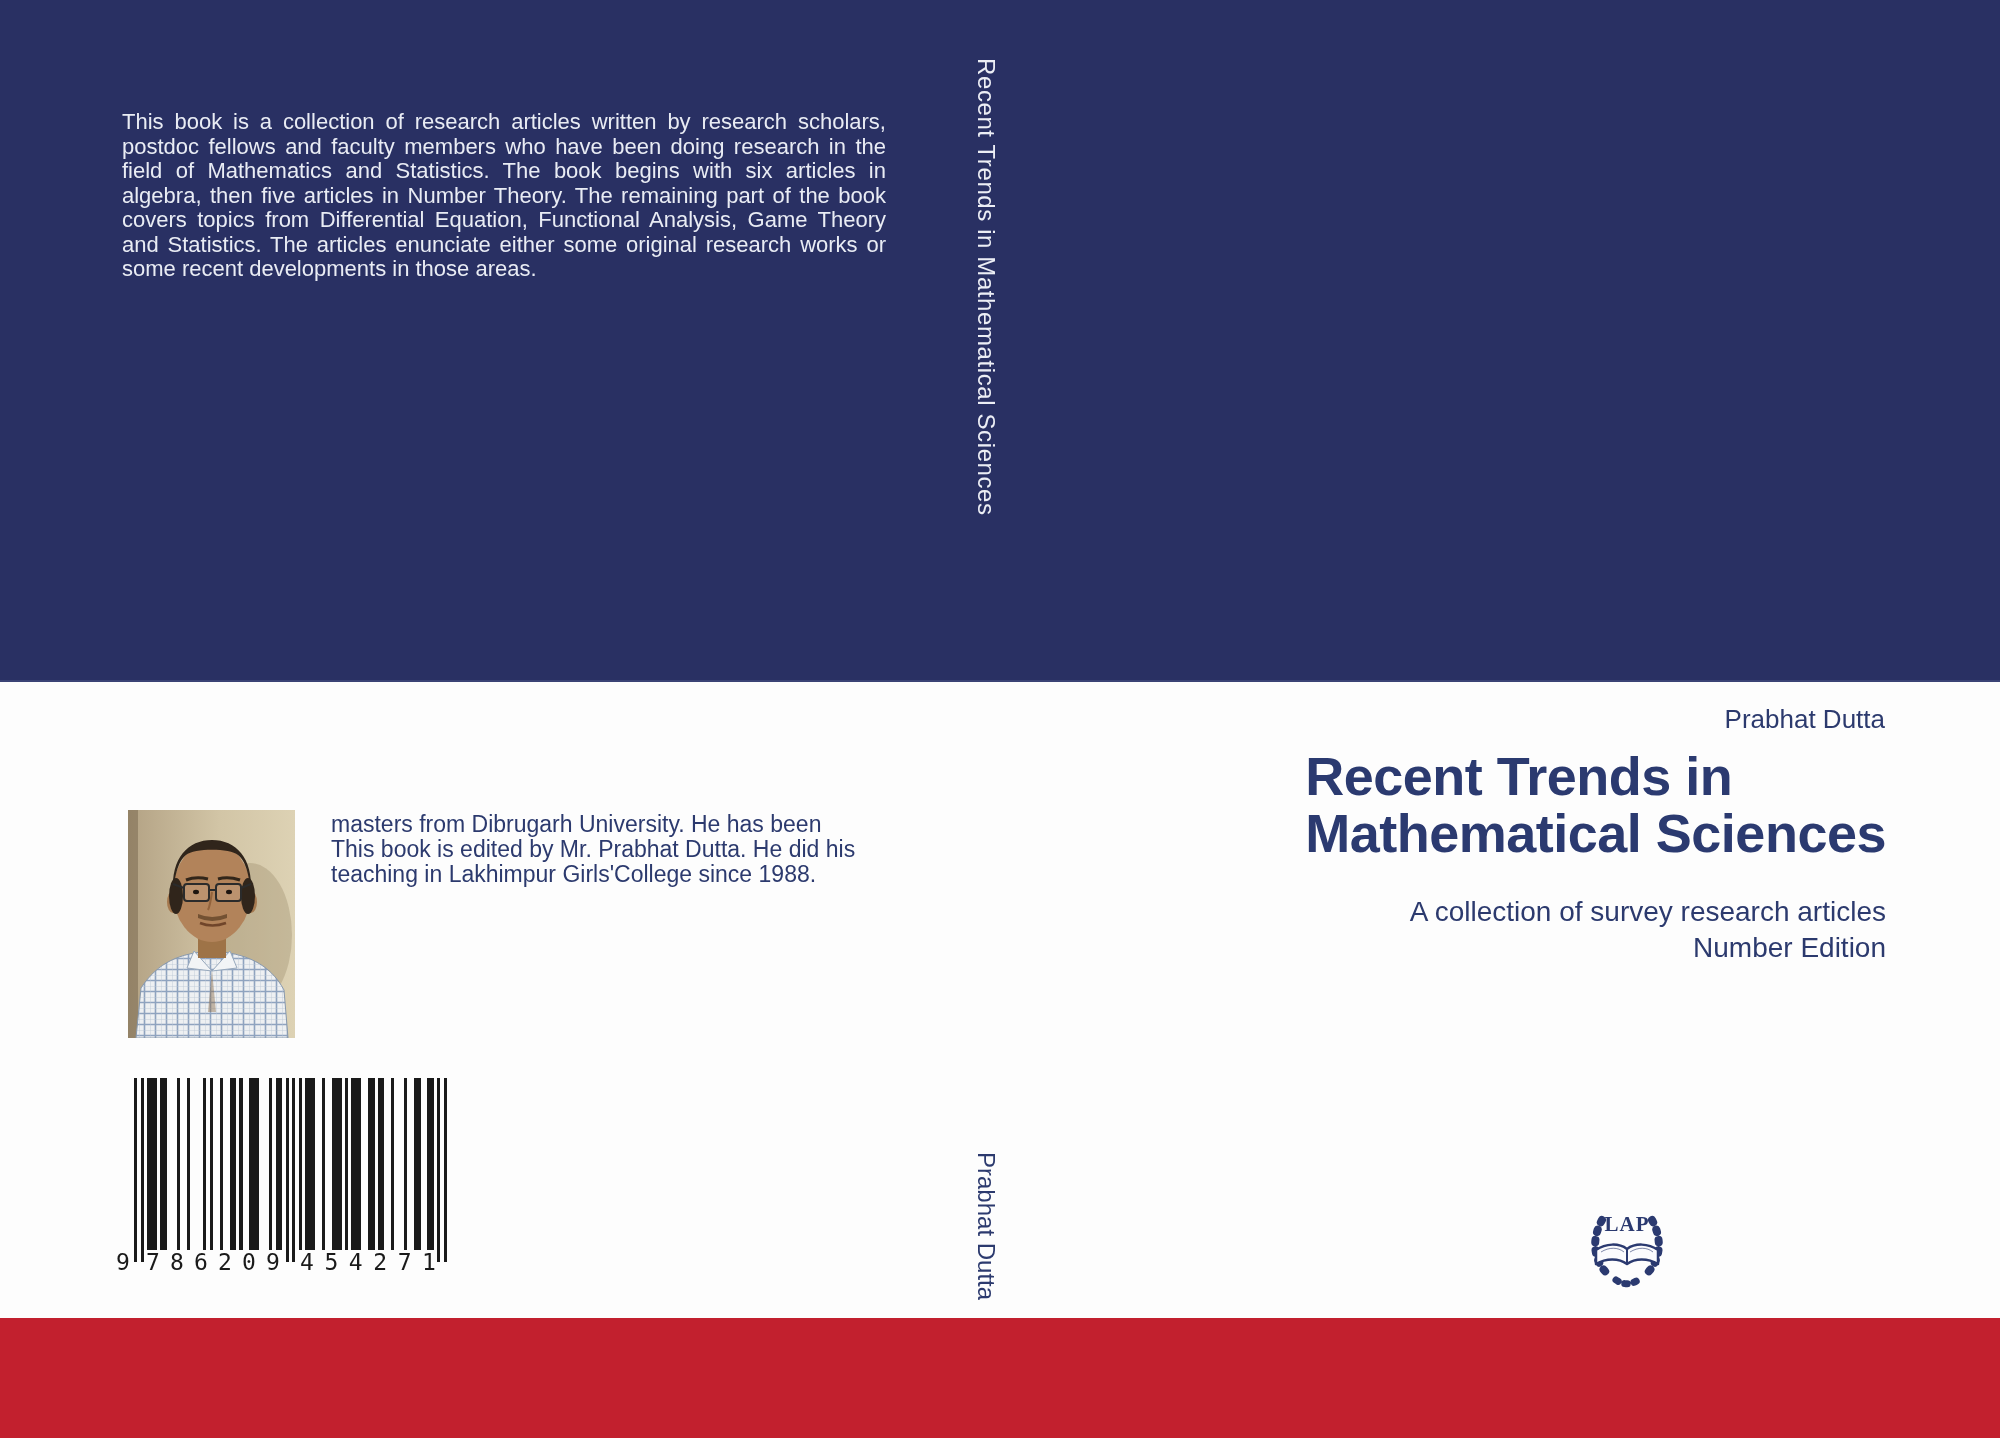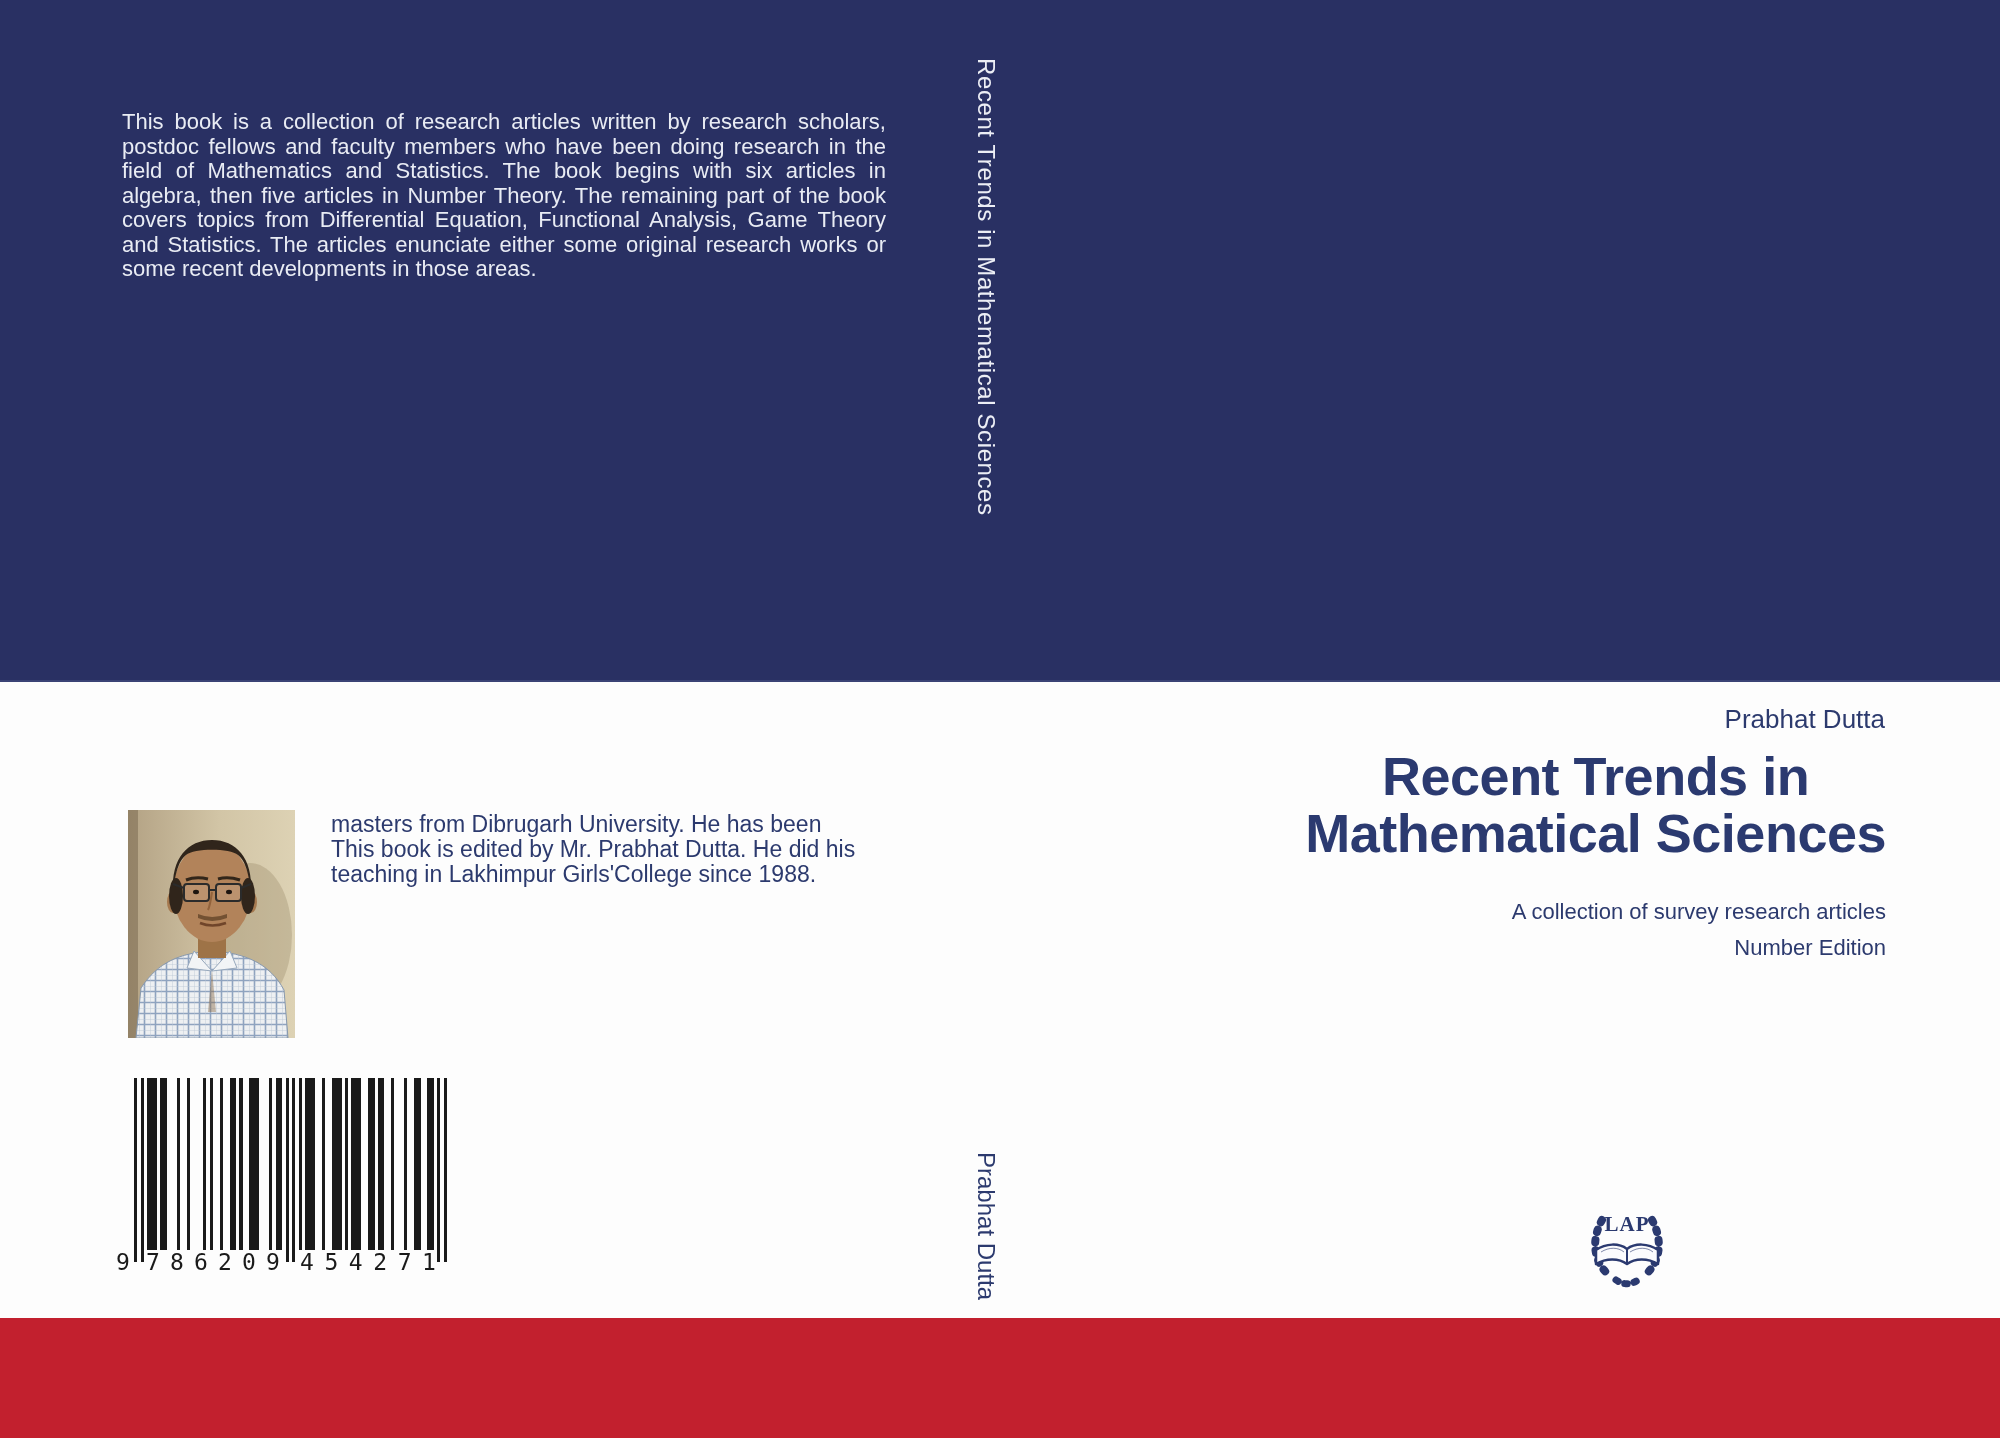--- a/index.html
+++ b/index.html
@@ -23,25 +23,25 @@
     font-size:24px; letter-spacing:0.6px; white-space:nowrap;
   }
   
   .front-author {
     position:absolute; right:115px; top:704px;
     color:#2c3a6e; font-size:26px; white-space:nowrap;
   }
   .front-title {
     position:absolute; right:114px; top:748px;
     color:#2b3a70; font-size:54px; font-weight:bold;
-    line-height:57px; text-align:center; letter-spacing:-0.5px; white-space:nowrap;
+    line-height:57px; text-align:left; letter-spacing:-0.5px; white-space:nowrap;
   }
   .front-subtitle {
     position:absolute; right:114px; top:894px;
-    color:#2c3a6e; font-size:22px; line-height:36px;
+    color:#2c3a6e; font-size:28px; line-height:36px;
     text-align:right; white-space:nowrap;
   }
   
   .photo { position:absolute; left:128px; top:810px; width:167px; height:228px; }
   .bio {
     position:absolute; left:331px; top:812px;
     color:#2c3a6e; font-size:23px; line-height:25px; white-space:nowrap;
   }
   
   .spine-author {

